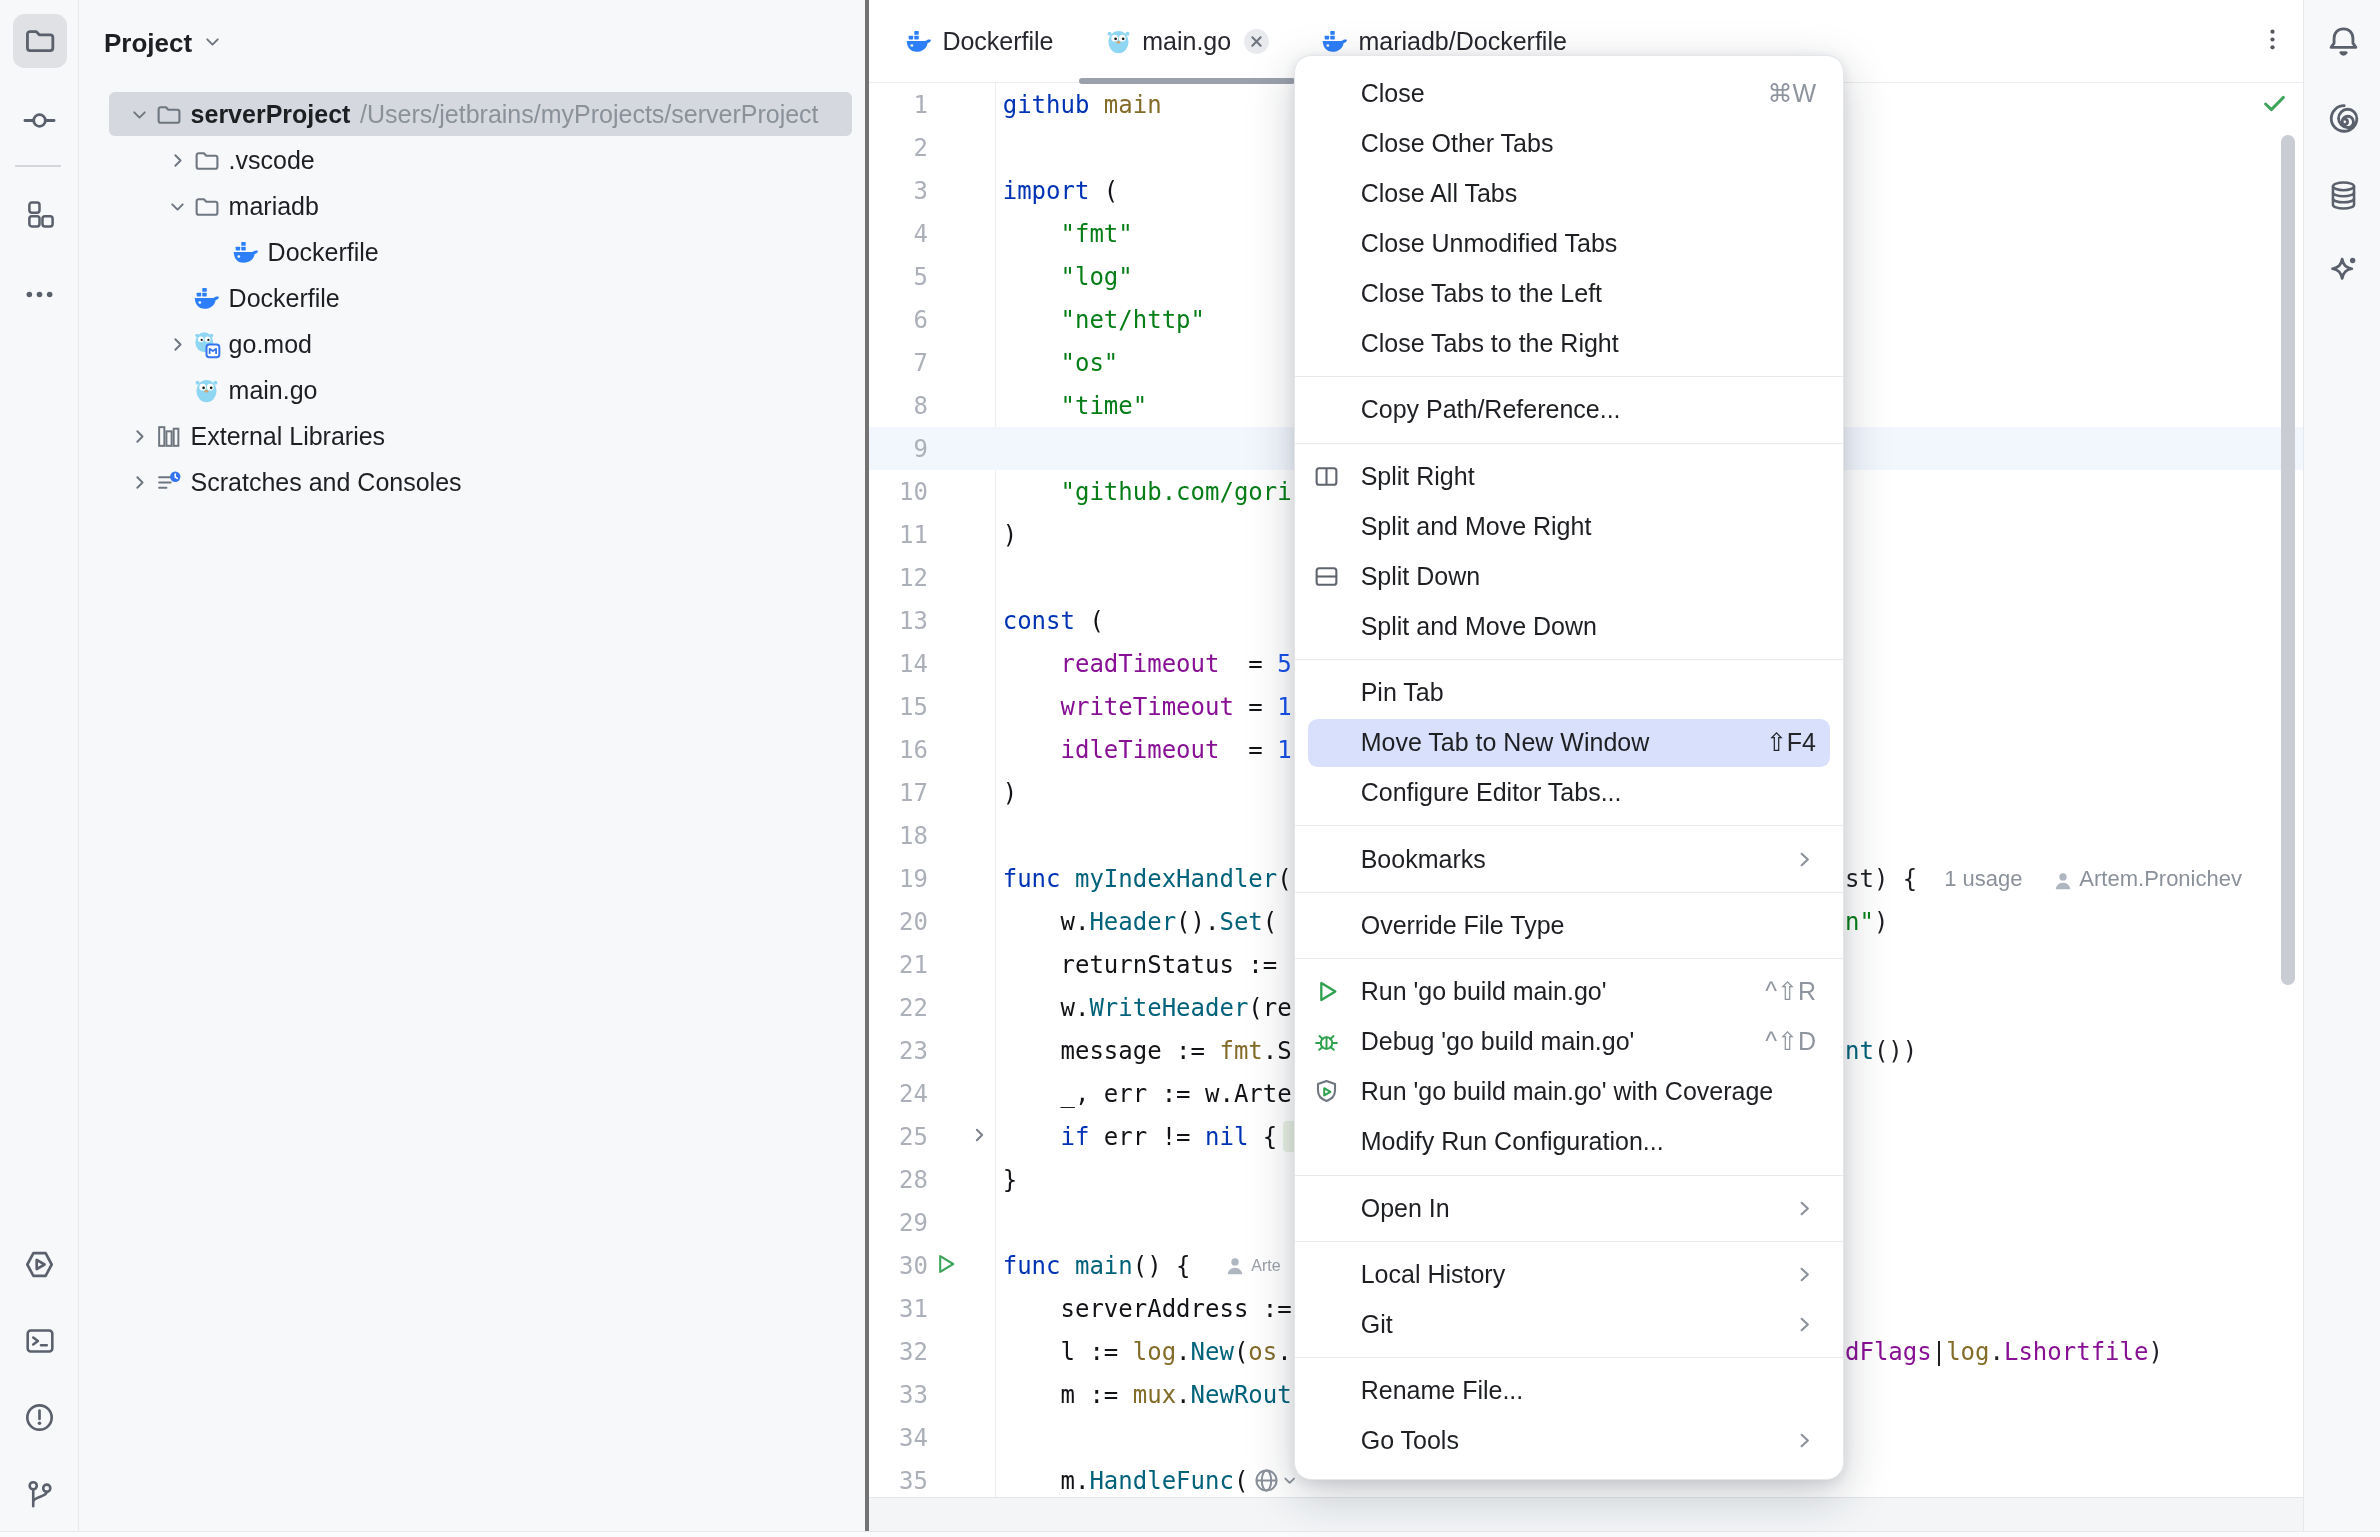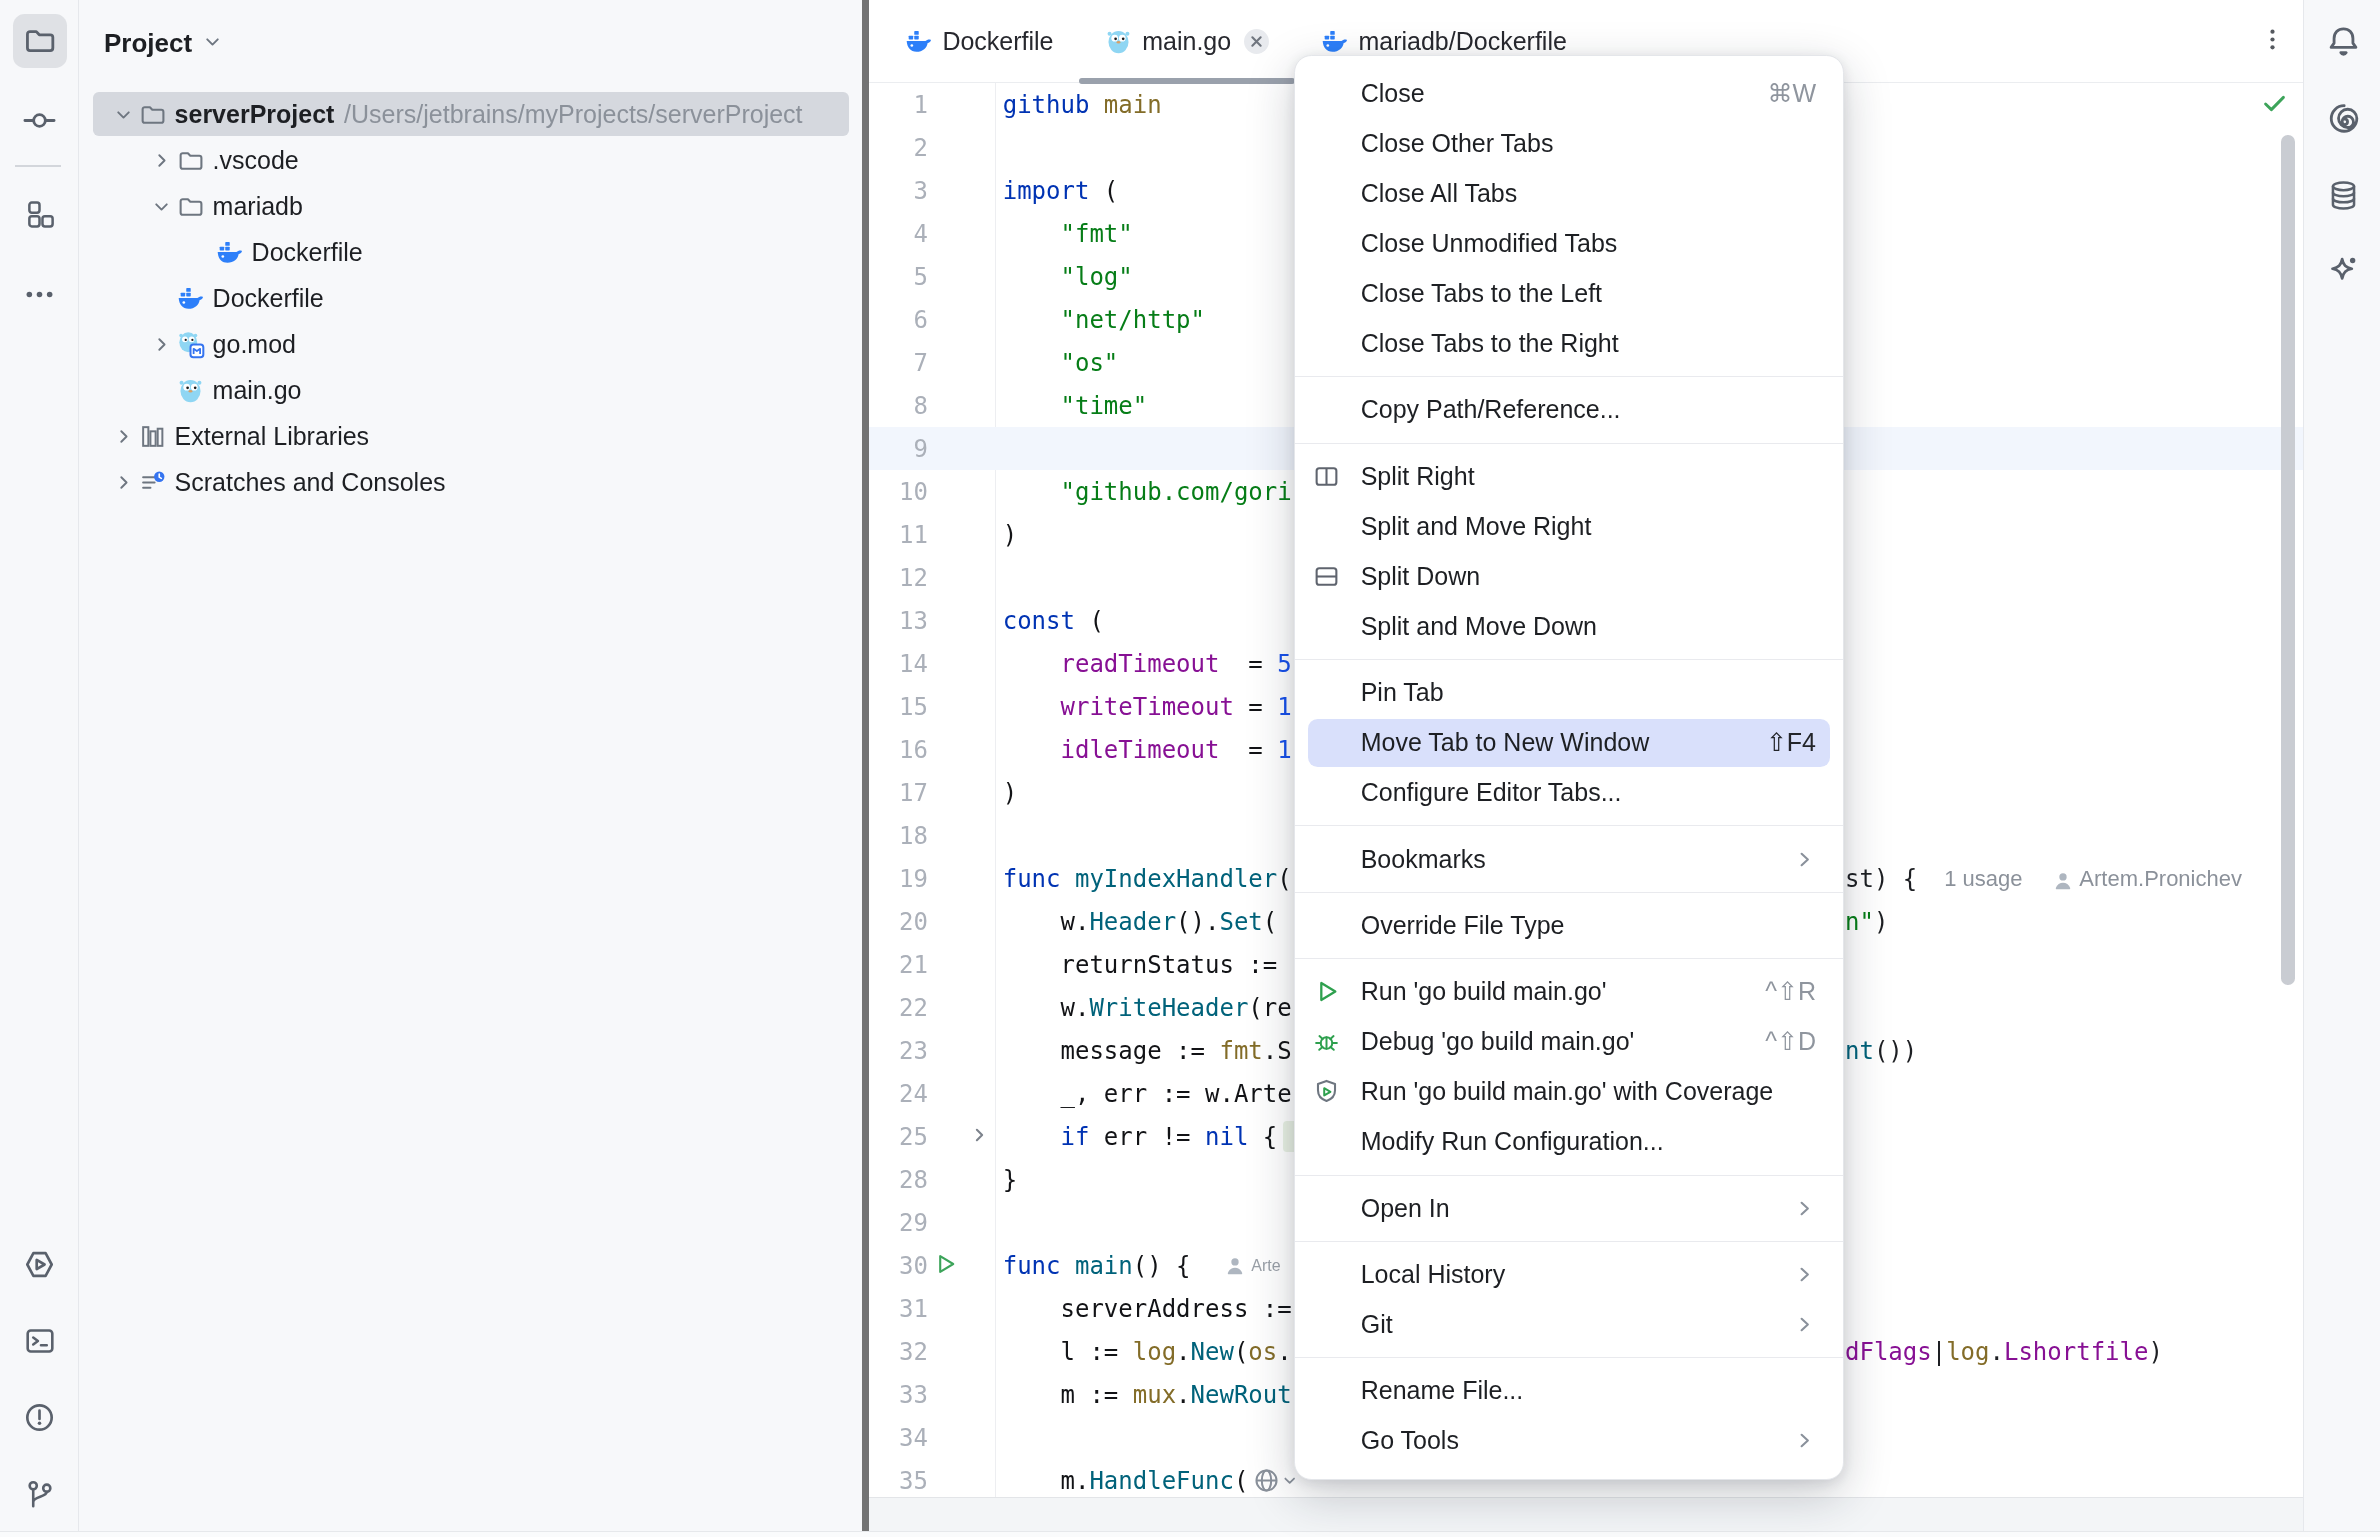--- a/index.html
+++ b/index.html
@@ -6,24 +6,24 @@
   html,body { width:2381px; height:1537px; overflow:hidden; }
   body { position:relative; background:#ffffff; font-family:"Liberation Sans","DejaVu Sans",sans-serif; color:#1d1f23; }
 
   
   .left-stripe { position:absolute; left:0; top:0; width:79px; height:1537px; background:#f7f8fa; border-right:1px solid #e6e8ec; z-index:3; }
   .stripe-btn { position:absolute; left:12.6px; width:54px; height:54px; border-radius:11.6px; display:flex; align-items:center; justify-content:center; }
   .stripe-btn.active { background:#dfe1e5; }
   .stripe-divider { position:absolute; left:15.4px; width:46px; height:1.9px; background:#d3d6db; }
 
   
-  .project-panel { position:absolute; left:79px; top:0; width:790px; height:1537px; background:#f7f8fa; border-right:7px solid #737373; z-index:2; }
+  .project-panel { position:absolute; left:79px; top:0; width:790px; height:1537px; background:#f7f8fa; border-right:4px solid #737373; z-index:2; }
   .panel-header { height:87px; display:flex; align-items:center; padding-left:25px; gap:9.7px; }
   .panel-title { font-size:26px; font-weight:700; color:#1d1f23; }
-  .tree { position:absolute; top:91px; left:0; right:0; }
+  .tree { position:absolute; top:91px; left:16px; right:0; }
   .tree-row { position:relative; height:46px; display:flex; align-items:center; }
   .tree-row.selected::before { content:""; position:absolute; left:13.5px; right:13.5px; top:1px; bottom:1px; background:#d5d8de; border-radius:5.8px; }
   .tree-row > * { position:relative; }
   .chev-slot { width:25px; height:25px; display:flex; align-items:center; justify-content:center; flex:none; }
   .tree-ico { width:29px; height:29px; margin-left:1.9px; display:flex; align-items:center; justify-content:center; flex:none; }
   .tree-name { font-size:25px; color:#1d1f23; margin-left:7.7px; white-space:nowrap; }
   .tree-name.bold { font-weight:700; }
   .tree-path { font-size:25px; color:#8b919a; margin-left:9.7px; white-space:nowrap; overflow:hidden; }
 
   

